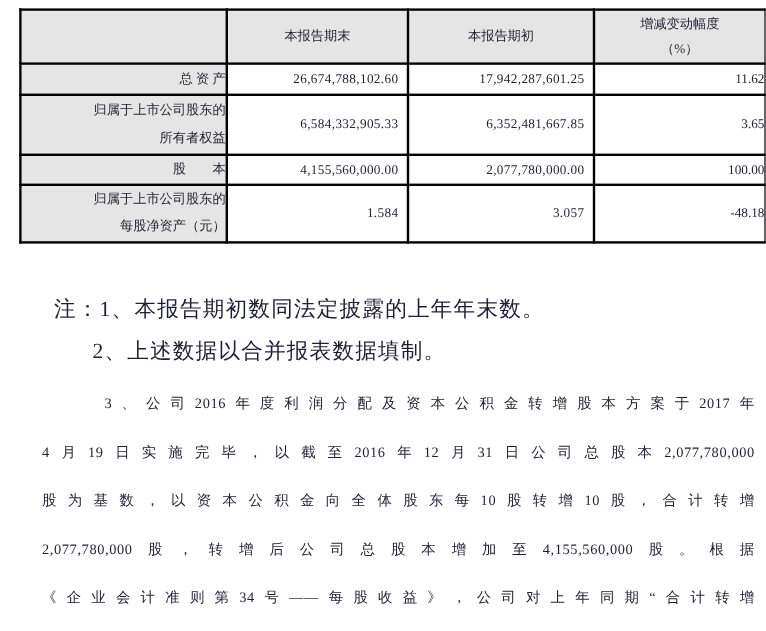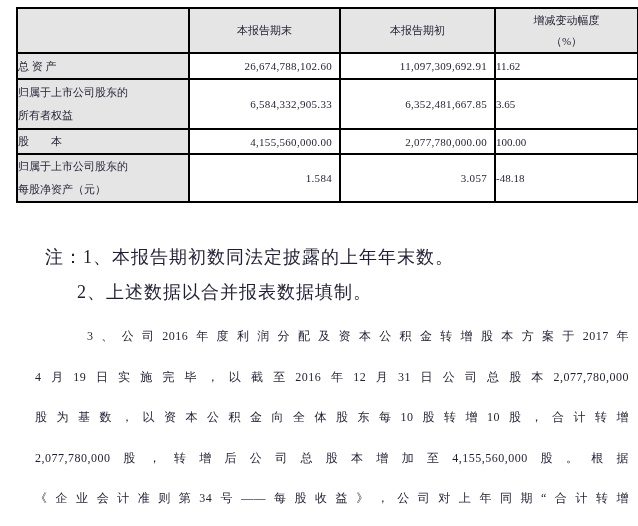--- a/index.html
+++ b/index.html
@@ -34,31 +34,31 @@
     font-weight: normal;
     overflow: hidden;
   }
   .fin-table .shade { background: #e5e5e5; }
   .fin-table .head-cell {
     text-align: center;
     white-space: pre-line;
     line-height: 21px;
   }
   .fin-table .label-cell {
-    text-align: left;
+    text-align: right;
     white-space: pre-line;
     line-height: 23px;
   }
   .fin-table .num-cell {
     text-align: right;
     padding-right: 7px;
     letter-spacing: 0.3px;
   }
   .fin-table .pct-cell {
-    text-align: left;
+    text-align: right;
   }
   .row-header { height: 45px; }
   .row-1 { height: 26px; }
   .row-2 { height: 50px; }
   .row-3 { height: 24px; }
   .row-4 { height: 45px; }
 
   
   .notes {
     position: absolute;
@@ -115,21 +115,21 @@
     <tr class="row-header">
       <th class="shade head-cell"></th>
       <th class="shade head-cell">本报告期末</th>
       <th class="shade head-cell">本报告期初</th>
       <th class="shade head-cell">增减变动幅度
 （%）</th>
     </tr>
     <tr class="row-1">
       <td class="shade label-cell">总 资 产</td>
       <td class="num-cell">26,674,788,102.60</td>
-      <td class="num-cell">11,097,309,692.91</td>
+      <td class="num-cell">17,942,287,601.25</td>
       <td class="pct-cell">11.62</td>
     </tr>
     <tr class="row-2">
       <td class="shade label-cell">归属于上市公司股东的
 所有者权益</td>
       <td class="num-cell">6,584,332,905.33</td>
       <td class="num-cell">6,352,481,667.85</td>
       <td class="pct-cell">3.65</td>
     </tr>
     <tr class="row-3">

